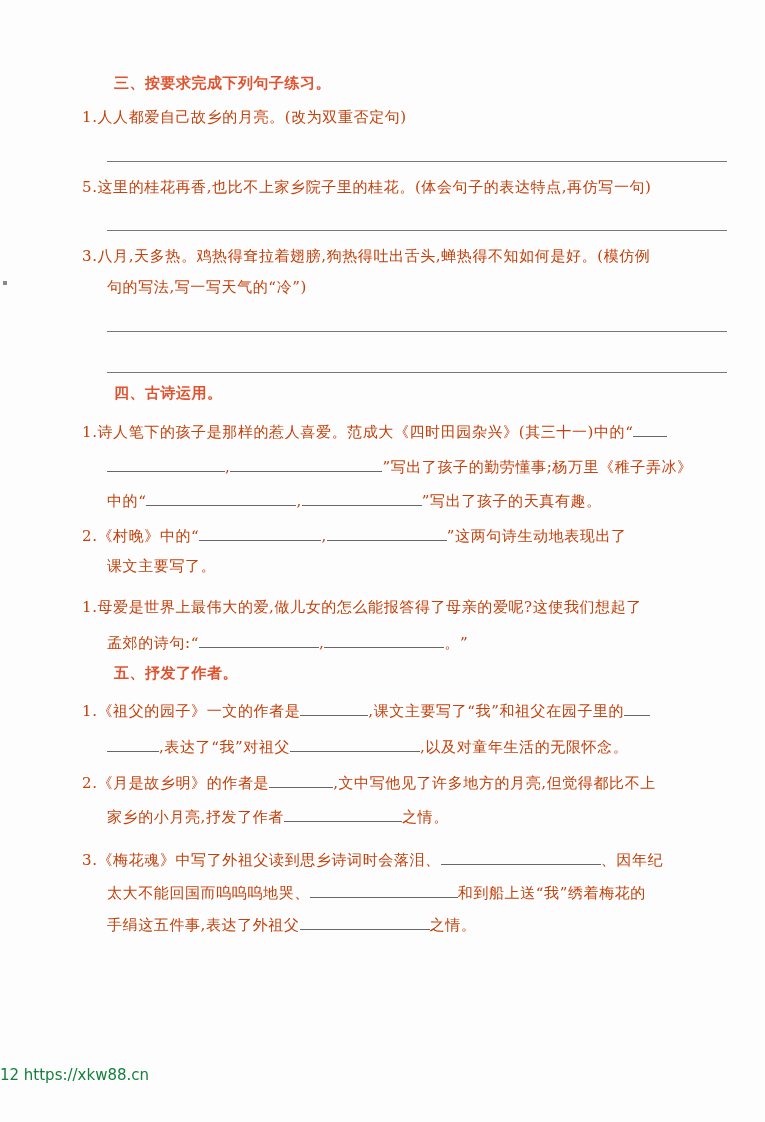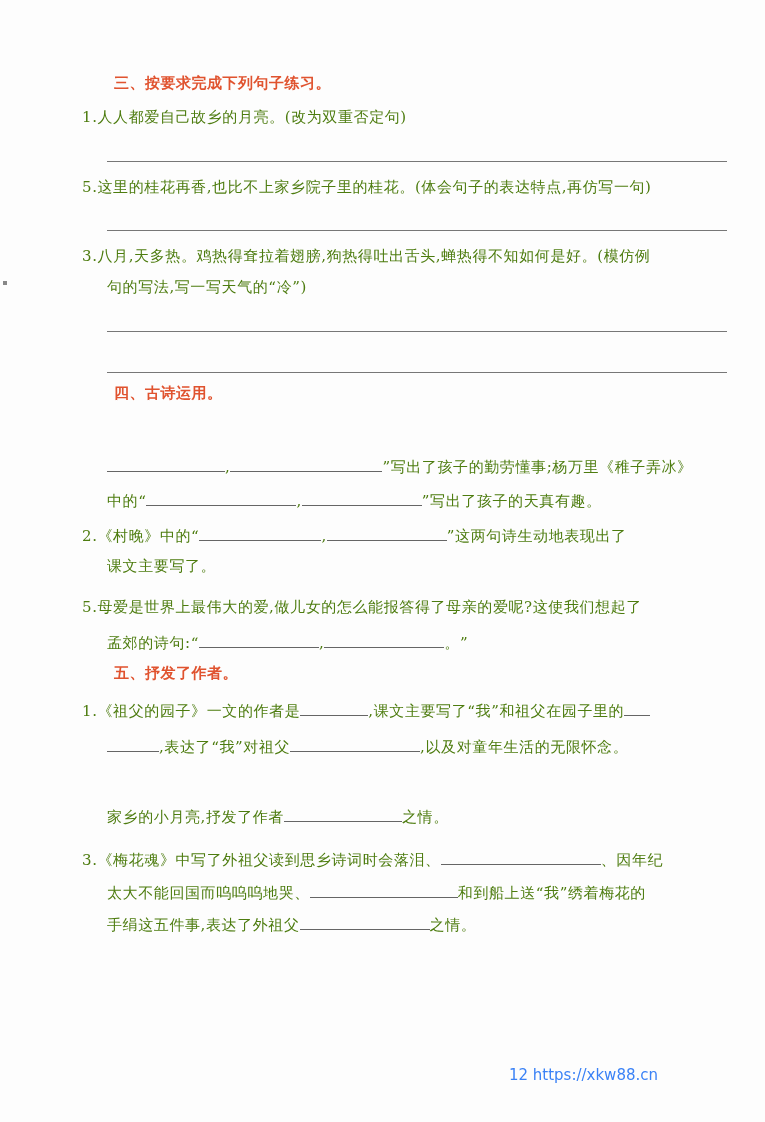--- a/index.html
+++ b/index.html
@@ -1,66 +1,72 @@
 <!DOCTYPE html>
 <html><head>
   <meta charset="utf-8">
   <style>
     html, body { margin: 0; padding: 0; background: #ffffff; }
     body { width: 765px; height: 1122px; position: relative; overflow: hidden;
       font-family: "DejaVu Serif", "Liberation Serif", serif; color: #333; }
     .page { position: absolute; left: 0; top: 0; width: 765px; height: 1122px; background: #fdfdfd; }
     .heading { position: absolute; left: 82px; font-family: "DejaVu Sans", "Liberation Sans", sans-serif;
       font-weight: bold; font-size: 15px; color: #e0532f; letter-spacing: 0.5px; margin-left: 32px; }
-    .line { position: absolute; left: 82px; font-size: 15px; line-height: 20px; white-space: nowrap; color: #4d7c0f; letter-spacing: 0.6px; }
+    .line { position: absolute; left: 82px; font-size: 15px; line-height: 20px; white-space: nowrap; color: #c2410c; letter-spacing: 0.6px; }
     .line.indent { left: 107px; }
     .blank { display: inline-block; border-bottom: 1px solid #666; height: 16px; vertical-align: baseline; }
     .rule { position: absolute; left: 107px; width: 620px; height: 0; border-top: 1px solid #777; }
-    .footer { position: absolute; left: 0; width: 658px; text-align: right; top: 1066px;
-      font-family: "DejaVu Sans", "Liberation Sans", sans-serif; font-size: 15px; color: #3b82f6; }
+    .footer { position: absolute; left: 0; width: 658px; text-align: left; top: 1066px;
+      font-family: "DejaVu Sans", "Liberation Sans", sans-serif; font-size: 15px; color: #15803d; }
     .mark { position: absolute; left: 3px; top: 281px; width: 4px; height: 4px; background: #888; }
   </style>
 </head>
 <body>
 
 <div class="page">
   <div class="mark"></div>
 
   <div class="heading" style="top:74px">三、按要求完成下列句子练习。</div>
   <div class="line" style="top:107px">1.人人都爱自己故乡的月亮。(改为双重否定句)</div>
   <div class="rule" style="top:161px"></div>
   <div class="line" style="top:177px">5.这里的桂花再香,也比不上家乡院子里的桂花。(体会句子的表达特点,再仿写一句)</div>
   <div class="rule" style="top:230px"></div>
   <div class="line" style="top:246px">3.八月,天多热。鸡热得耷拉着翅膀,狗热得吐出舌头,蝉热得不知如何是好。(模仿例</div>
   <div class="line indent" style="top:277px">句的写法,写一写天气的“冷”)</div>
   <div class="rule" style="top:331px"></div>
   <div class="rule" style="top:372px"></div>
 
   <div class="heading" style="top:384px">四、古诗运用。</div>
+  <div class="line" style="top:420px">
+    <span>1.诗人笔下的孩子是那样的惹人喜爱。范成大《四时田园杂兴》(其三十一)中的“</span><span class="blank" style="width:34px"></span>
+  </div>
   <div class="line indent" style="top:455px">
     <span class="blank" style="width:118px"></span><span>,</span><span class="blank" style="width:152px"></span><span>”写出了孩子的勤劳懂事;杨万里《稚子弄冰》</span>
   </div>
   <div class="line indent" style="top:489px">
     <span>中的“</span><span class="blank" style="width:150px"></span><span>,</span><span class="blank" style="width:120px"></span><span>”写出了孩子的天真有趣。</span>
   </div>
   <div class="line" style="top:524px">
     <span>2.《村晚》中的“</span><span class="blank" style="width:122px"></span><span>,</span><span class="blank" style="width:120px"></span><span>”这两句诗生动地表现出了</span>
   </div>
   <div class="line indent" style="top:556px">课文主要写了。</div>
-  <div class="line" style="top:597px">5.母爱是世界上最伟大的爱,做儿女的怎么能报答得了母亲的爱呢?这使我们想起了</div>
+  <div class="line" style="top:597px">1.母爱是世界上最伟大的爱,做儿女的怎么能报答得了母亲的爱呢?这使我们想起了</div>
   <div class="line indent" style="top:631px">
     <span>孟郊的诗句:“</span><span class="blank" style="width:120px"></span><span>,</span><span class="blank" style="width:120px"></span><span>。”</span>
   </div>
 
   <div class="heading" style="top:664px">五、抒发了作者。</div>
   <div class="line" style="top:699px">
     <span>1.《祖父的园子》一文的作者是</span><span class="blank" style="width:68px"></span><span>,课文主要写了“我”和祖父在园子里的</span><span class="blank" style="width:26px"></span>
   </div>
   <div class="line indent" style="top:735px">
     <span class="blank" style="width:52px"></span><span>,表达了“我”对祖父</span><span class="blank" style="width:130px"></span><span>,以及对童年生活的无限怀念。</span>
+  </div>
+  <div class="line" style="top:771px">
+    <span>2.《月是故乡明》的作者是</span><span class="blank" style="width:64px"></span><span>,文中写他见了许多地方的月亮,但觉得都比不上</span>
   </div>
   <div class="line indent" style="top:805px">
     <span>家乡的小月亮,抒发了作者</span><span class="blank" style="width:118px"></span><span>之情。</span>
   </div>
   <div class="line" style="top:848px">
     <span>3.《梅花魂》中写了外祖父读到思乡诗词时会落泪、</span><span class="blank" style="width:160px"></span><span>、因年纪</span>
   </div>
   <div class="line indent" style="top:881px">
     <span>太大不能回国而呜呜呜地哭、</span><span class="blank" style="width:148px"></span><span>和到船上送“我”绣着梅花的</span>
   </div>

